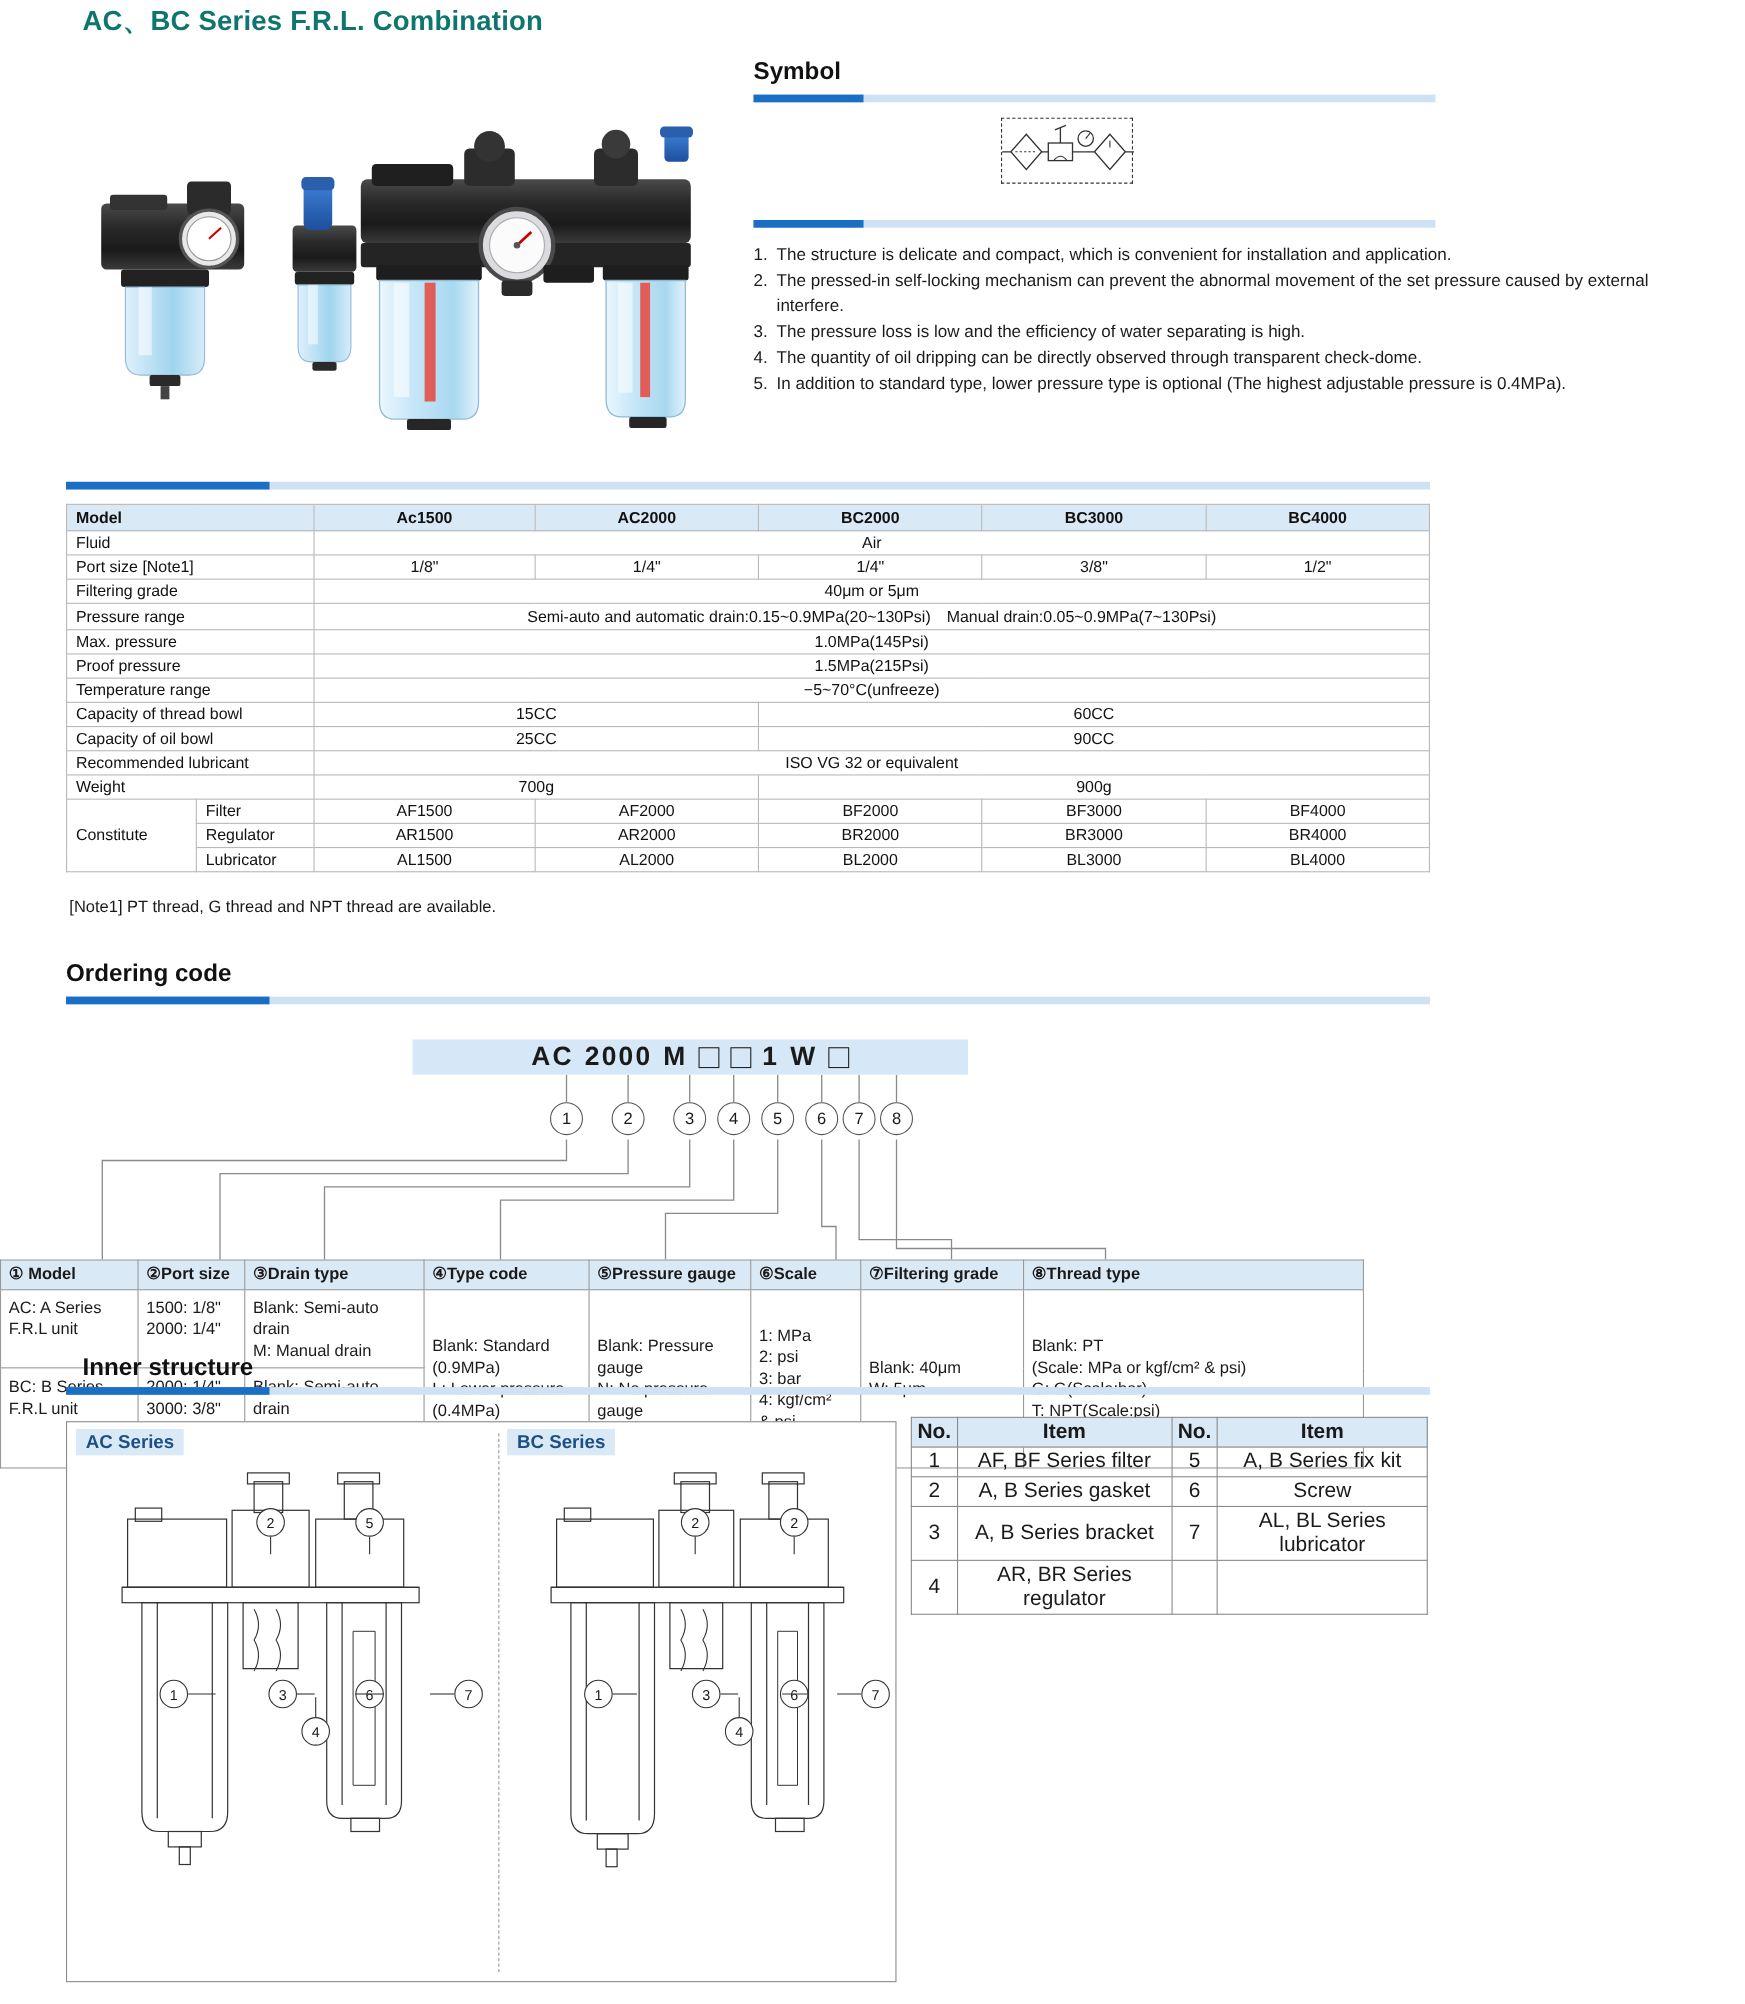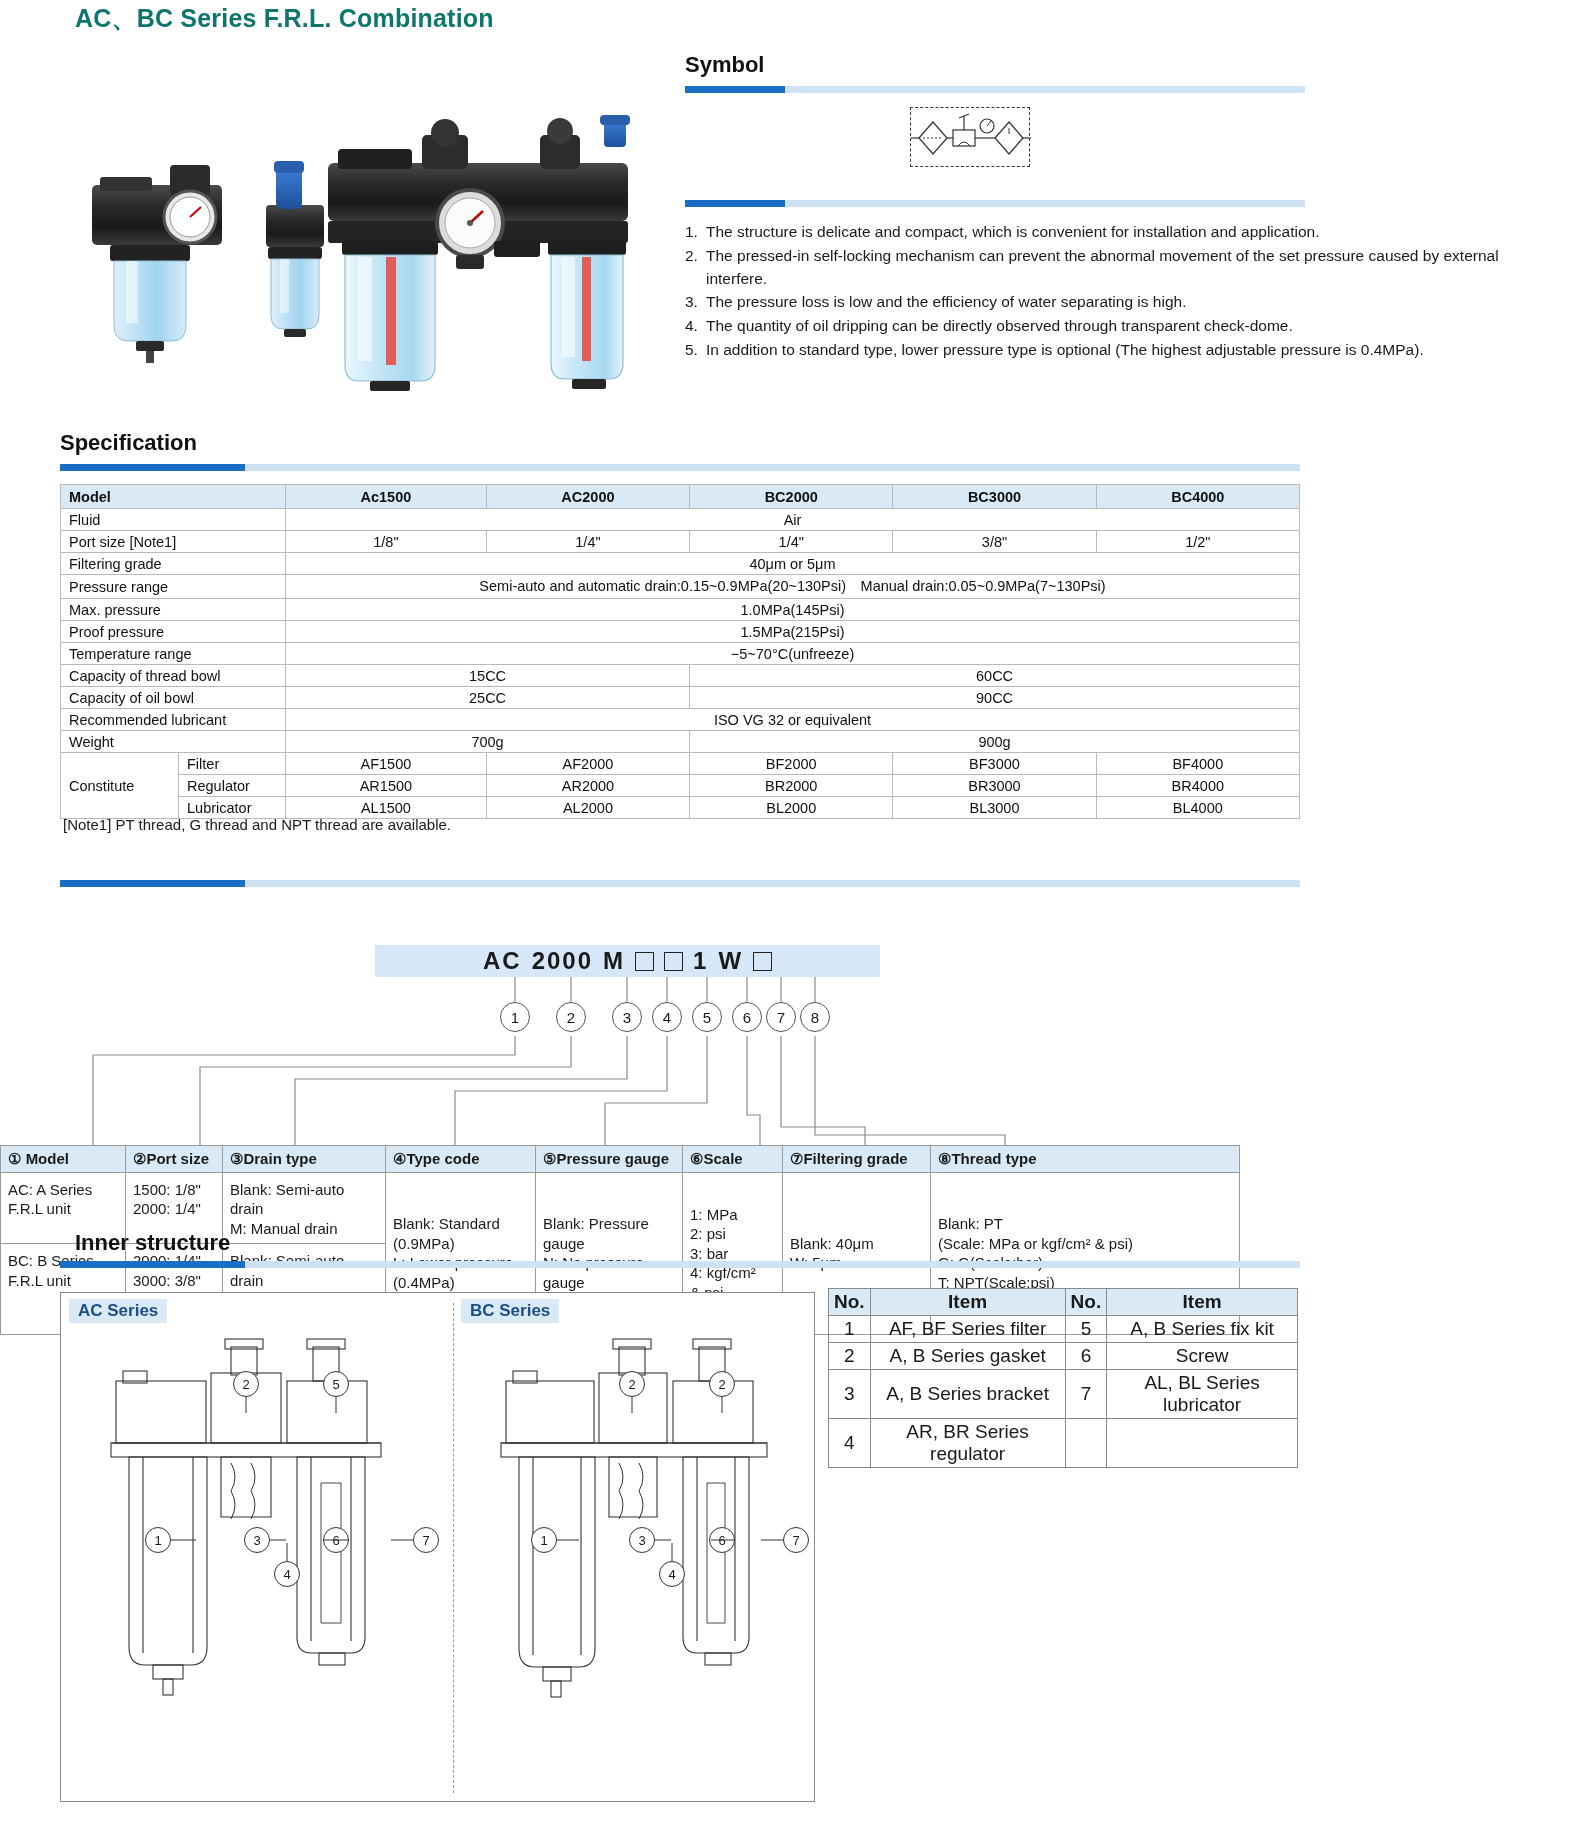--- a/index.html
+++ b/index.html
@@ -251,21 +251,20 @@
           <span class="txt">The quantity of oil dripping can be directly observed through transparent check-dome.</span>
         </li>
       <li>
           <span class="num">5.</span>
           <span class="txt">In addition to standard type, lower pressure type is optional (The highest adjustable pressure is 0.4MPa).</span>
         </li>
     </ul>
   </div>
 
   <div class="spec-wrap">
-    <div class="sec-head">Specification</div>
     <div class="sec-rule" style="margin-top:8px;width:1240px;">
       <div class="fill" style="width:185px;"></div>
     </div>
 
     <table class="spec">
       <tbody>
           <tr class="hdr">
         <td class="lbl-b" colspan="2" style="width:225px">Model</td>
         <td>Ac1500</td>
         <td>AC2000</td>
@@ -349,20 +348,21 @@
         <td>BL3000</td>
         <td>BL4000</td>
       </tr>
     </tbody>
       </table>
   </div>
 
   <div class="note1">[Note1]  PT thread, G thread and NPT thread are available.</div>
 
   <div class="ord-wrap">
+    <div class="sec-head">Ordering code</div>
     <div class="sec-rule" style="margin-top:8px;width:1240px;">
       <div class="fill" style="width:185px;"></div>
     </div>
   </div>
 
   <div class="codebar">
     <span>AC</span>
     <span>2000</span>
     <span>M</span>
     <span class="sq"></span>

